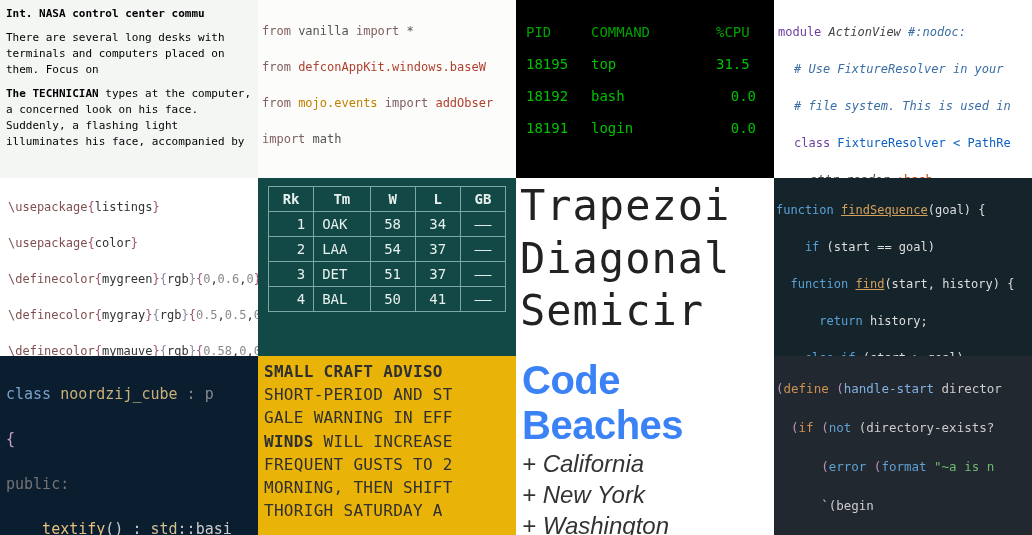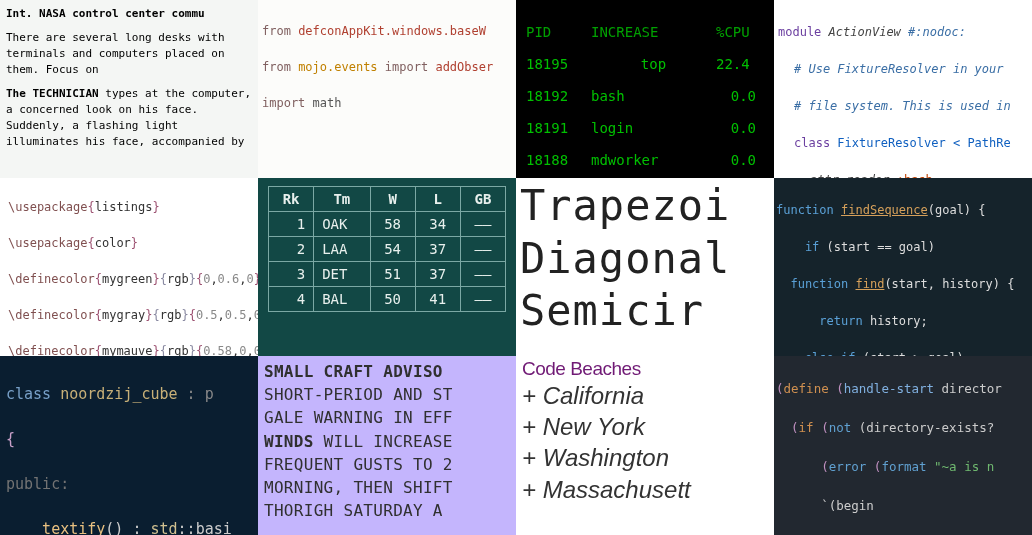--- a/index.html
+++ b/index.html
@@ -34,24 +34,24 @@
 .t8{background:#15232b;color:#ddd;font-family:monospace;font-size:12px;line-height:1.55;padding:4px 2px;white-space:pre;}
 .t8 .kw{color:#5aa0d6;}
 .t8 .fn{color:#d6a05a;text-decoration:underline;}
 .t9{background:#0a1e30;color:#ccc;font-family:monospace;font-size:15px;line-height:1.5;padding:4px 6px;white-space:pre;}
 .t9 .kw{color:#78a0c8;}
 .t9 .cls{color:#c8b078;}
 .t9 .pub{color:#737373;}
 .t9 .fn{color:#e8c080;}
 .t9 .typ{color:#d0c090;}
 .t9 .br{color:#c8a0c8;}
-.t10{background:#c4b5fd;color:#303030;font-family:monospace;font-size:16px;line-height:1.45;padding:4px 6px;letter-spacing:0.3px;}
+.t10{background:#eab308;color:#303030;font-family:monospace;font-size:16px;line-height:1.45;padding:4px 6px;letter-spacing:0.3px;}
 .t10 .b{font-weight:bold;}
 .t11{background:#fff;color:#14365f;font-family:sans-serif;padding:2px 6px;}
-.t11 .title{font-weight:400;font-size:19px;color:#701a75;letter-spacing:-0.5px;}
+.t11 .title{font-weight:700;font-size:40px;color:#3b82f6;letter-spacing:-0.5px;}
 .t11 .item{font-size:24px;font-style:italic;font-weight:300;color:#333;line-height:1.3;margin:0;}
 .t12{background:#222830;color:#ccc;font-family:monospace;font-size:12.5px;line-height:1.55;padding:4px 2px;white-space:pre;}
 .t12 .p{color:#c090c0;}
 .t12 .fn{color:#80b0e0;}
 .t12 .str{color:#6fb86f;}
 .t12 .kw{color:#d09050;}
 .t12 .sym{color:#60a0d0;}
 </style>
 </head>
 <body>
@@ -59,37 +59,37 @@
 <div class="grid">
 
 <div class="tile t1">
 <div class="head">Int. NASA control center commu</div>
 <p style="margin:8px 0;">There are several long desks with terminals and computers placed on them. Focus on</p>
 <p style="margin:8px 0;"><span class="head">The TECHNICIAN</span><span> types at the computer, a concerned look on his face. Suddenly, a flashing light illuminates his face, accompanied by</span></p>
 
 </div>
 
 <div class="tile t2">
+<div><span class="kw">from</span><span> vanilla </span><span class="kw">import</span><span> *</span></div>
 <div><span class="kw">from </span><span class="mod1">defconAppKit.windows.baseW</span></div>
 <div><span class="kw">from </span><span class="mod2">mojo.events</span><span class="kw"> import </span><span class="mod1">addObser</span></div>
 <div><span class="kw">import </span><span>math</span></div>
 
 
 
 
 
 
 </div>
 
 <div class="tile t3">
-<div class="hdr"><span style="display:inline-block;width:65px;">PID</span><span style="display:inline-block;width:125px;">INCREASE</span><span>%CPU</span></div>
-<div><span style="display:inline-block;width:65px;">18195</span><span style="display:inline-block;width:125px;text-align:center;">top</span><span>22.4</span></div>
+<div class="hdr"><span style="display:inline-block;width:65px;">PID</span><span style="display:inline-block;width:125px;">COMMAND</span><span>%CPU</span></div>
+<div><span style="display:inline-block;width:65px;">18195</span><span style="display:inline-block;width:125px;">top</span><span>31.5</span></div>
 <div><span style="display:inline-block;width:65px;">18192</span><span style="display:inline-block;width:125px;">bash</span><span style="display:inline-block;width:40px;text-align:right;">0.0</span></div>
 <div><span style="display:inline-block;width:65px;">18191</span><span style="display:inline-block;width:125px;">login</span><span style="display:inline-block;width:40px;text-align:right;">0.0</span></div>
-<div><span style="display:inline-block;width:65px;">18188</span><span style="display:inline-block;width:125px;">mdworker</span><span style="display:inline-block;width:40px;text-align:right;">0.0</span></div>
 
 
 </div>
 
 <div class="tile t4">
 <div><span class="kw">module</span><span> ActionView </span><span class="cmt">#:nodoc:</span></div>
 <div style="padding-left:16px;"><span class="cmt"># Use FixtureResolver in your</span></div>
 <div style="padding-left:16px;"><span class="cmt"># file system. This is used in</span></div>
 <div style="padding-left:16px;"><span class="kw">class</span><span class="cls"> FixtureResolver &lt; PathRe</span></div>
 <div style="padding-left:32px;"><span>attr_reader </span><span class="sym">:hash</span></div>

